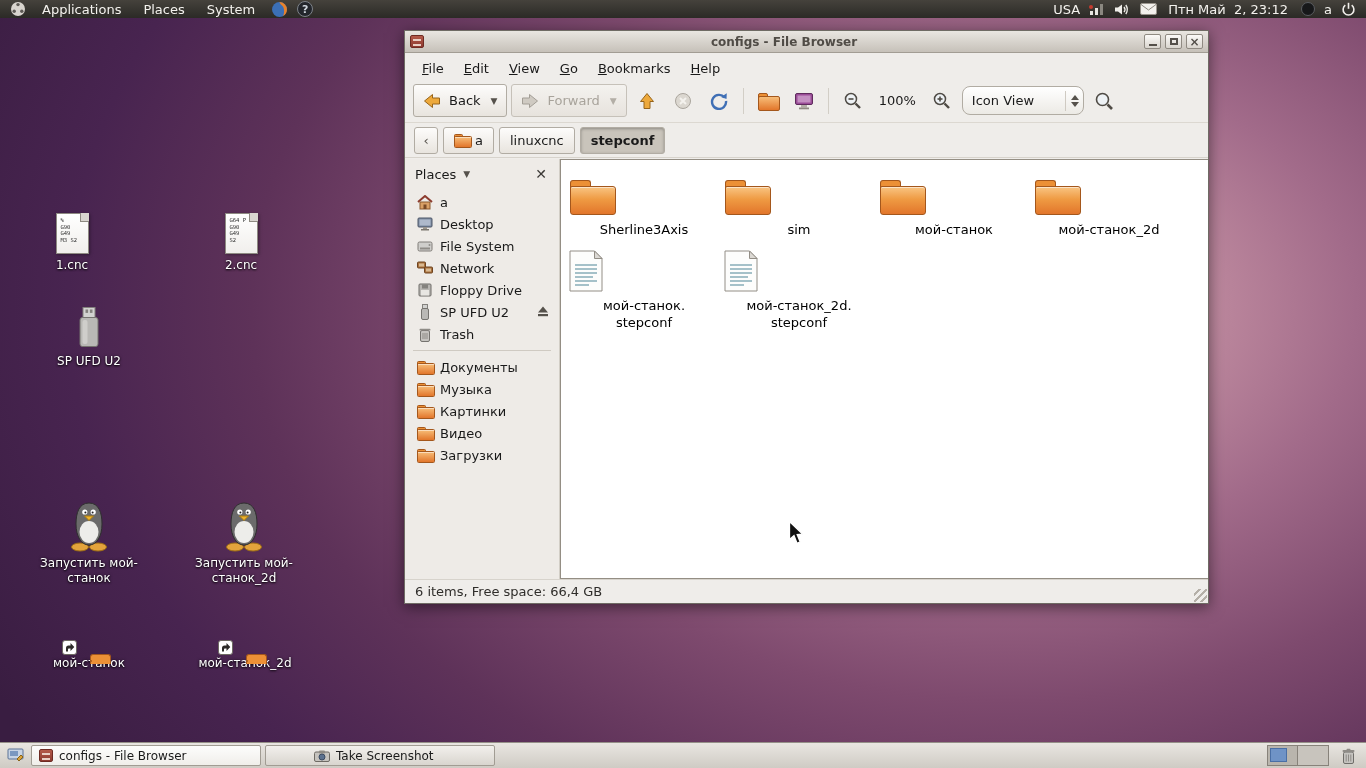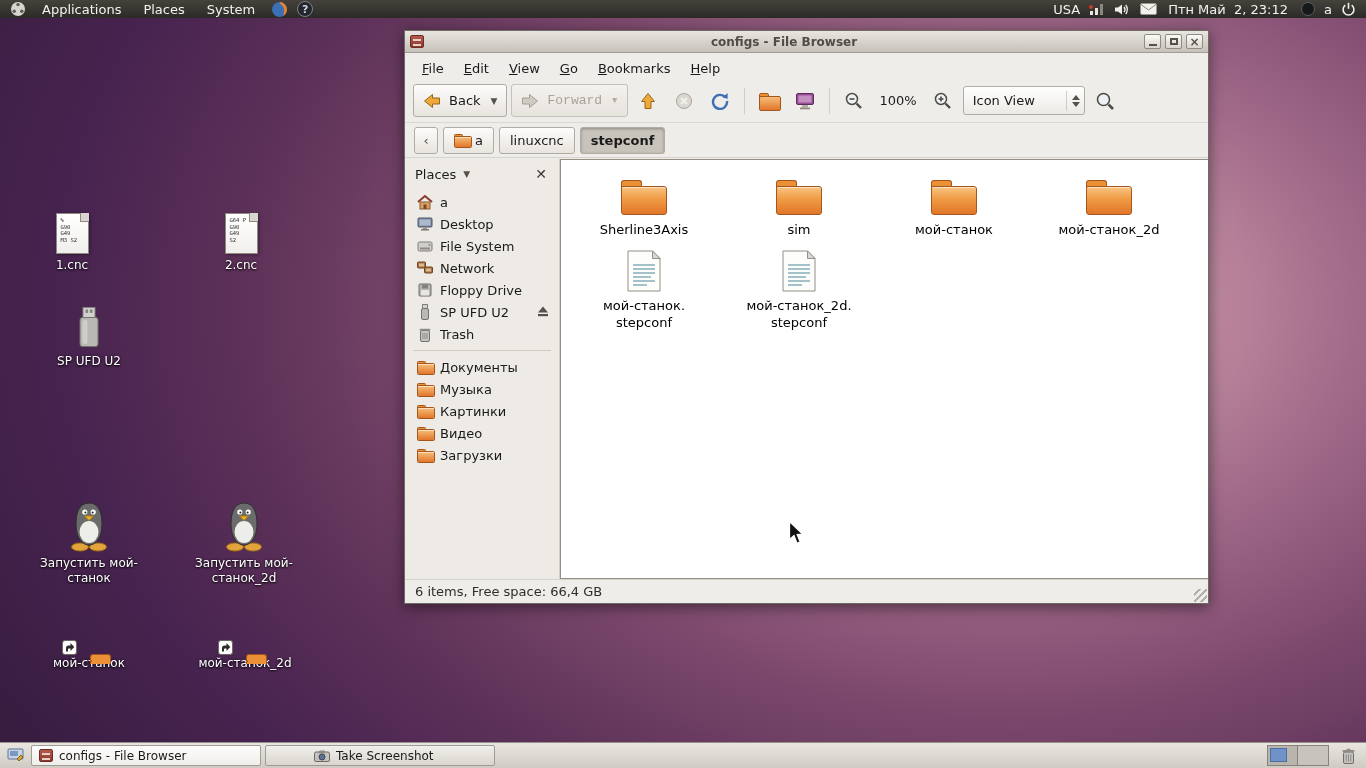--- a/index.html
+++ b/index.html
@@ -71,29 +71,29 @@
   .fb-ico::after { content:""; position:absolute; left:2px; top:8px; right:2px; height:2px; background:#e9cfc5; }
 
   .menubar { height:26px; display:flex; align-items:flex-end; padding:0 8px; gap:2px; }
   .menu-item { display:inline-block; padding:3px 9px; }
   .menu-item::first-letter { text-decoration:underline; }
 
   .toolbar { height:44px; display:flex; align-items:center; padding:0 8px; gap:4px;
     border-bottom:1px solid #dcd8d1; }
   .tb-btn { height:33px; display:flex; align-items:center; gap:8px; padding:0 9px; border-radius:3px;
     border:1px solid #b1aca3; background:linear-gradient(#fdfcfb,#e8e4de); }
-  .tb-btn.disabled { border-color:#c6c1b9; background:linear-gradient(#f4f2ef,#e7e3dd); color:#a8a39b;font-family:Liberation Mono, monospace; }
+  .tb-btn.disabled { border-color:#c6c1b9; background:linear-gradient(#f4f2ef,#e7e3dd); color:#a8a39b; }
   .tb-ibtn { height:33px; min-width:32px; display:flex; align-items:center; justify-content:center;
     border-radius:3px; padding:0 4px; }
   .dd-ch { font-size:9px; color:#55514b; margin-left:2px; }
   .dd-ch.dis { color:#b3aea6; }
   .sep-v { width:1px; height:26px; background:#d2cec6; margin:0 4px; }
   .zoom-label { padding:0 6px; }
   .combo { height:29px; min-width:122px; display:flex; align-items:center; justify-content:space-between;
-    border:1px solid #b1aca3; border-radius:3px; background:linear-gradient(#ffffff,#eceae5); padding:0 4px 0 9px; }
+    border:1px solid #b1aca3; border-radius:8px; background:linear-gradient(#ffffff,#eceae5); padding:0 4px 0 9px; }
   .combo-arrows { display:flex; flex-direction:column; align-items:center; justify-content:center;
     border-left:1px solid #cfcac2; padding-left:5px; margin-left:8px; height:20px; }
   .combo-arrows i { display:block; width:0; height:0; border-left:4px solid transparent; border-right:4px solid transparent; }
   .combo-arrows .up { border-bottom:5px solid #55514b; margin-bottom:2px; }
   .combo-arrows .dn { border-top:5px solid #55514b; }
 
   .locationbar { height:35px; display:flex; align-items:center; gap:5px; padding:0 9px;
     border-bottom:1px solid #d7d3cc; }
   .crumb { height:27px; display:flex; align-items:center; gap:5px; padding:0 10px; border-radius:3px;
     border:1px solid #b1aca3; background:linear-gradient(#fdfcfb,#e8e4de); }
@@ -105,21 +105,21 @@
     flex-direction:column; padding-top:2px; }
   .places-header { display:flex; align-items:center; padding:5px 8px 9px 10px; }
   .places-combo { display:flex; align-items:center; gap:5px; }
   .side-close { margin-left:auto; color:#3a3835; font-size:14px; font-weight:bold; line-height:1; padding:1px 4px; }
   .side-item { display:flex; align-items:center; gap:7px; padding:3px 6px 3px 11px; }
   .si { width:17px; height:16px; display:flex; align-items:center; justify-content:center; flex:none; }
   .side-sep { height:1px; background:#cfcac2; margin:5px 8px; }
   .eject { margin-left:auto; margin-right:4px; }
 
   .file-pane { flex:1; position:relative; background:#fff; border:1px solid #948e84; border-right:none; }
-  .file-item { position:absolute; width:150px; display:flex; flex-direction:column; align-items:center; }
+  .file-item { position:absolute; width:150px; display:flex; flex-direction:column; }
   .file-label { font-size:13px; color:#000; text-align:center; margin-top:6px; line-height:1.3; white-space:pre-line; }
 
   .statusbar { position:absolute; left:0; right:0; bottom:0; height:24px; display:flex; align-items:center;
     padding:0 10px; border-top:1px solid #d7d3cc; color:#2f2d2a; }
   .grip { position:absolute; right:1px; bottom:1px; width:13px; height:13px;
     background:repeating-linear-gradient(135deg, transparent 0 3px, #b5b0a8 3px 5px); }
 
   
   .taskbar { position:absolute; left:0; right:0; bottom:0; height:26px; z-index:40;
     background:linear-gradient(#e9e6e1,#cfcbc4); border-top:1px solid #959088;

